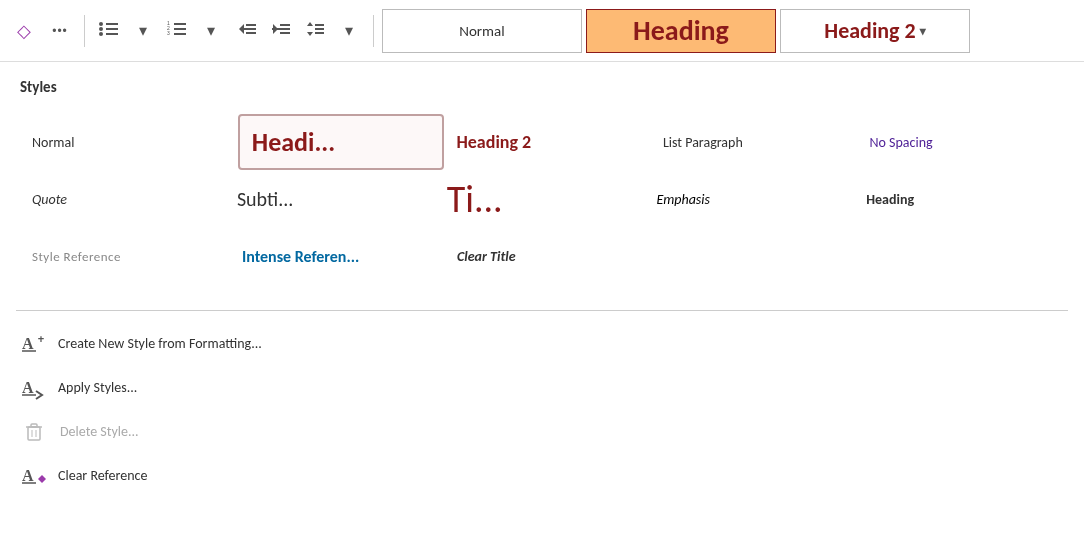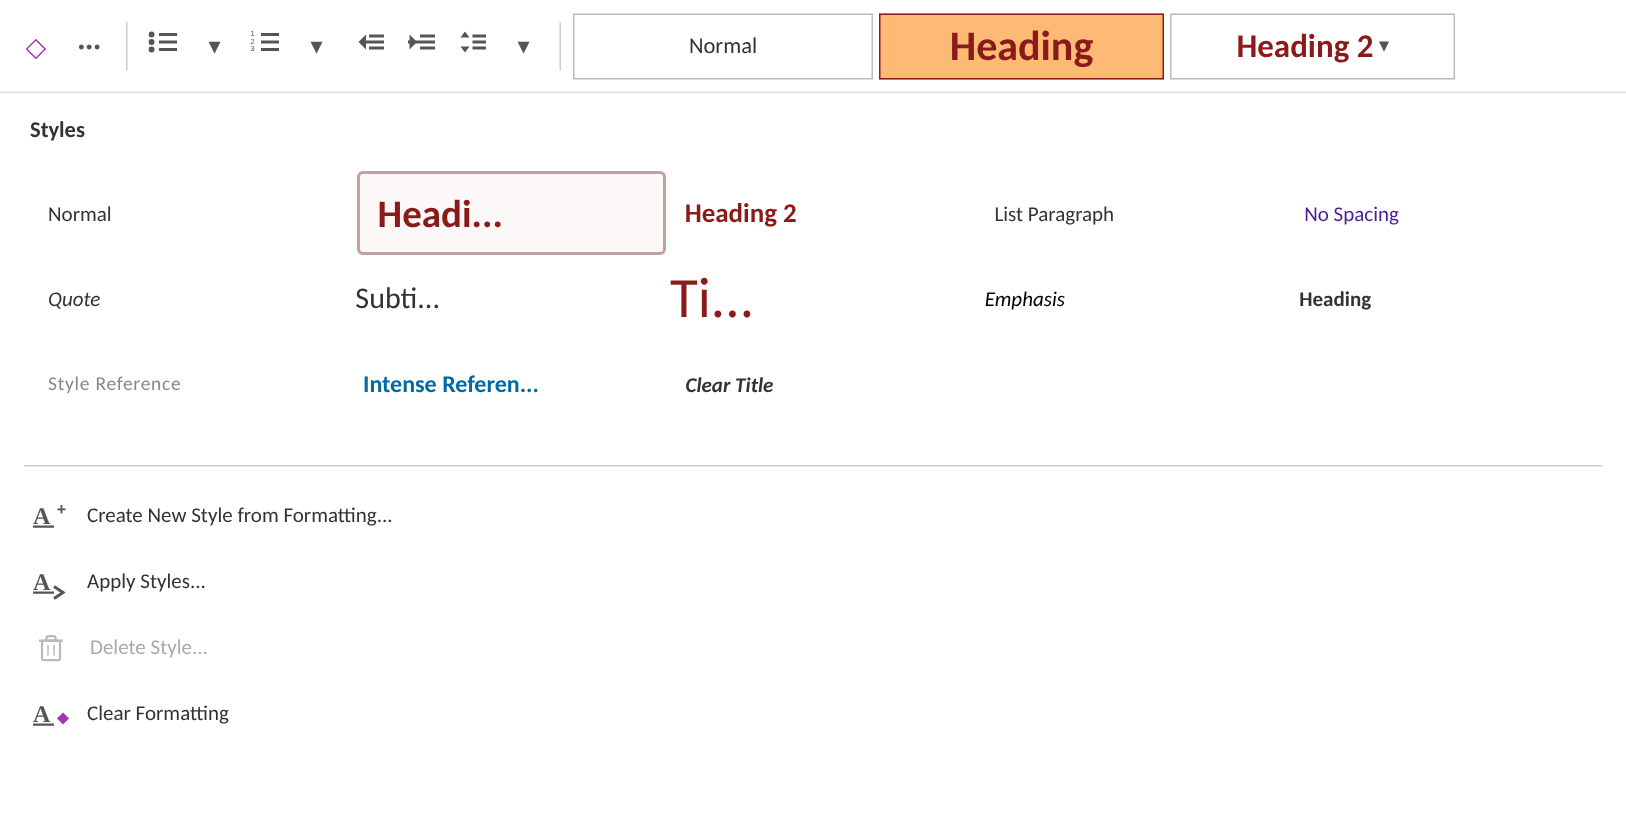--- a/index.html
+++ b/index.html
@@ -353,15 +353,15 @@
     <span style="color:#aaa;">Delete Style...</span>
   </li>
   <li class="action-item">
     <span class="action-icon icon-a-diamond">
       <svg width="28" height="28" viewBox="0 0 28 28">
         <text x="2" y="20" font-size="16" font-weight="bold" fill="#555" font-family="serif">A</text>
         <line x1="2" y1="22" x2="16" y2="22" stroke="#555" stroke-width="1.5"></line>
         <polygon points="22,14 26,18 22,22 18,18" fill="#9b3bab"></polygon>
       </svg>
     </span>
-    <span>Clear Formatting</span>
+    <span>Clear Reference</span>
   </li>
 </ul>
 
 </body></html>

